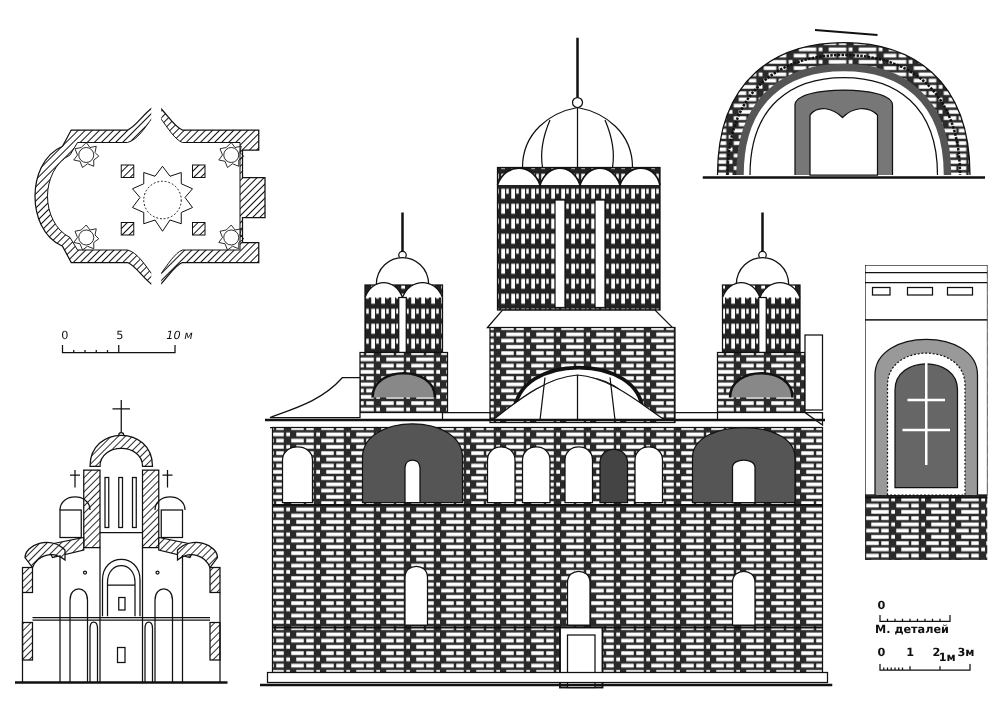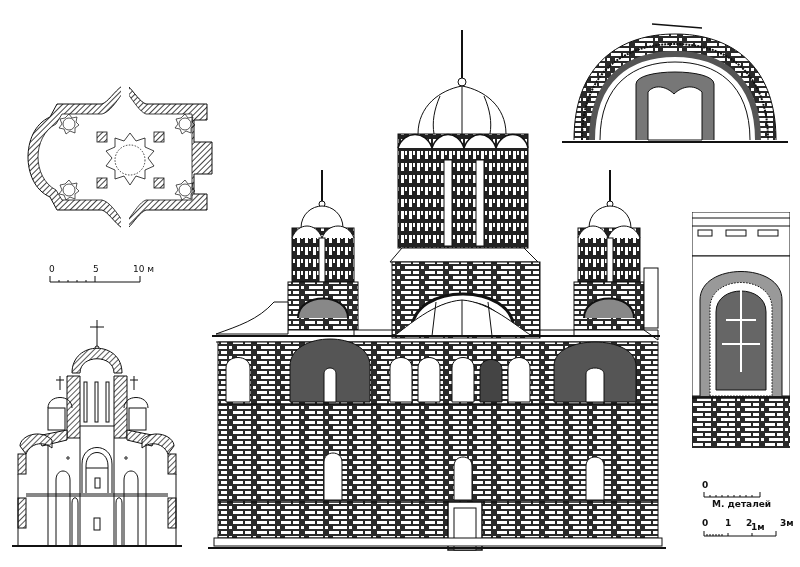--- a/index.html
+++ b/index.html
@@ -54,21 +54,21 @@
       <g transform="translate(163,108)">
           <circle r="6"></circle>
           <path d="M0,-10 L3,-6 L8,-7 L7,-2 L10,1 L6,4 L6,9 L1,7 L-3,10 L-5,5 L-10,4 L-7,0 L-9,-5 L-4,-6 Z" fill="none"></path>
         </g>
     </g>
   </svg>
 </div>
 
 <div class="lbl" style="left:49px; top:264px;">0</div>
 <div class="lbl" style="left:93px; top:264px;">5</div>
-<div class="lbl" style="left:133px; top:264px;">10 м</div>
+<div class="lbl" style="left:133px; top:264px;font-style:italic;">10 м</div>
 <div class="panel" style="left:48px; top:276px; width:100px; height:8px;">
   <svg width="100" height="8">
       <path d="M2,0 V6 H92 V0 M2,6 M11,4 V6 M20,4 V6 M29,4 V6 M38,4 V6 M47,0 V6" fill="none" stroke="#111" stroke-width="1"></path>
     </svg>
 </div>
 
 <div class="panel" style="left:12px; top:318px; width:178px; height:232px;">
   <svg width="178" height="232" viewBox="0 0 178 232">
     <defs>
       <pattern id="hatch2" patternUnits="userSpaceOnUse" width="4" height="4" patternTransform="rotate(45)">
@@ -268,23 +268,23 @@
   </svg>
 </div>
 
 <div class="lbl lbl-b" style="left:702px; top:480px;">0</div>
 <div class="lbl lbl-b" style="left:751px; top:480px;margin-top:42px;">1м</div>
 <div class="panel" style="left:703px; top:492px; width:60px; height:6px;">
   <svg width="60" height="6">
       <path d="M1,0 V5 H57 V0 M7,3 V5 M13,3 V5 M19,3 V5 M25,3 V5 M31,3 V5 M37,3 V5 M43,3 V5 M49,3 V5" fill="none" stroke="#111"></path>
     </svg>
 </div>
-<div class="lbl lbl-b" style="left:700px; top:499px;margin-left:12px;">М. деталей</div>
+<div class="lbl lbl-b" style="left:700px; top:499px;">М. деталей</div>
 
 <div class="lbl lbl-b" style="left:702px; top:518px;">0</div>
 <div class="lbl lbl-b" style="left:725px; top:518px;">1</div>
 <div class="lbl lbl-b" style="left:746px; top:518px;">2</div>
-<div class="lbl lbl-b" style="left:766px; top:518px;margin-left:14px;">3м</div>
+<div class="lbl lbl-b" style="left:766px; top:518px;">3м</div>
 <div class="panel" style="left:703px; top:531px; width:80px; height:6px;">
   <svg width="80" height="6">
       <path d="M1,0 V5 H73 V0 M25,2 V5 M49,2 V5 M4,3 V5 M7,3 V5 M10,3 V5 M13,3 V5 M16,3 V5 M19,3 V5" fill="none" stroke="#111"></path>
     </svg>
 </div>
 
 </body></html>

